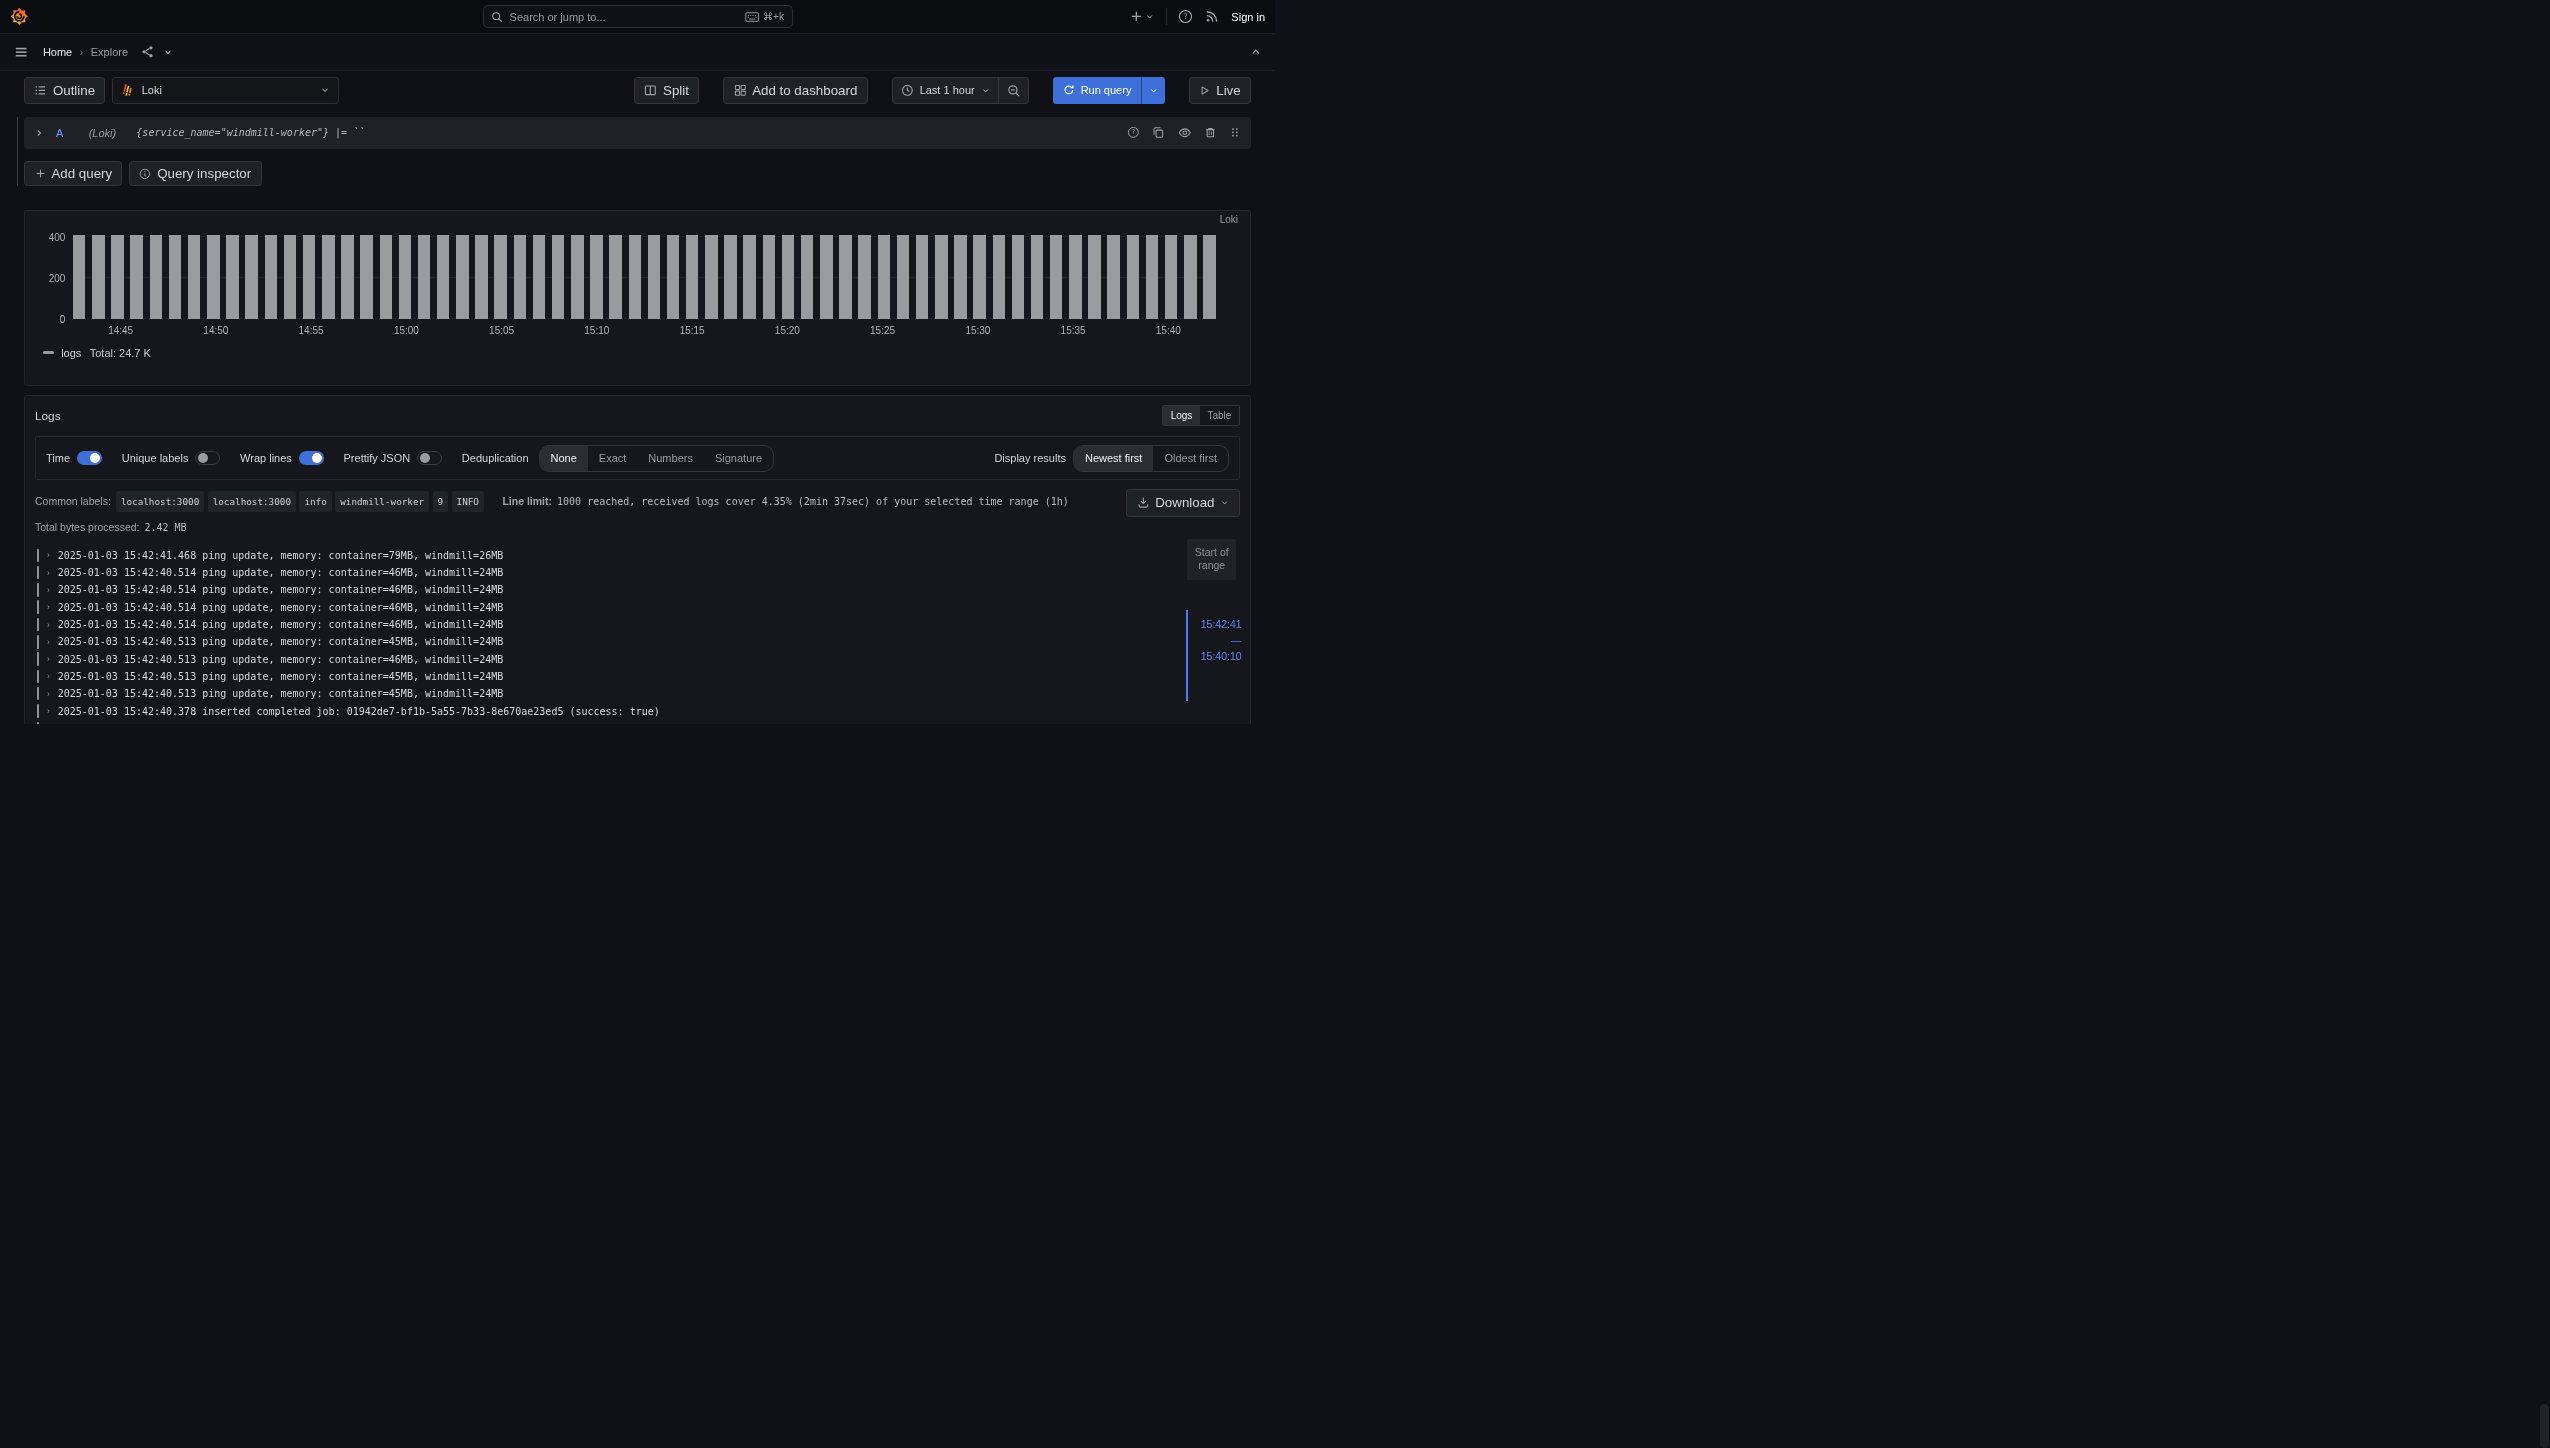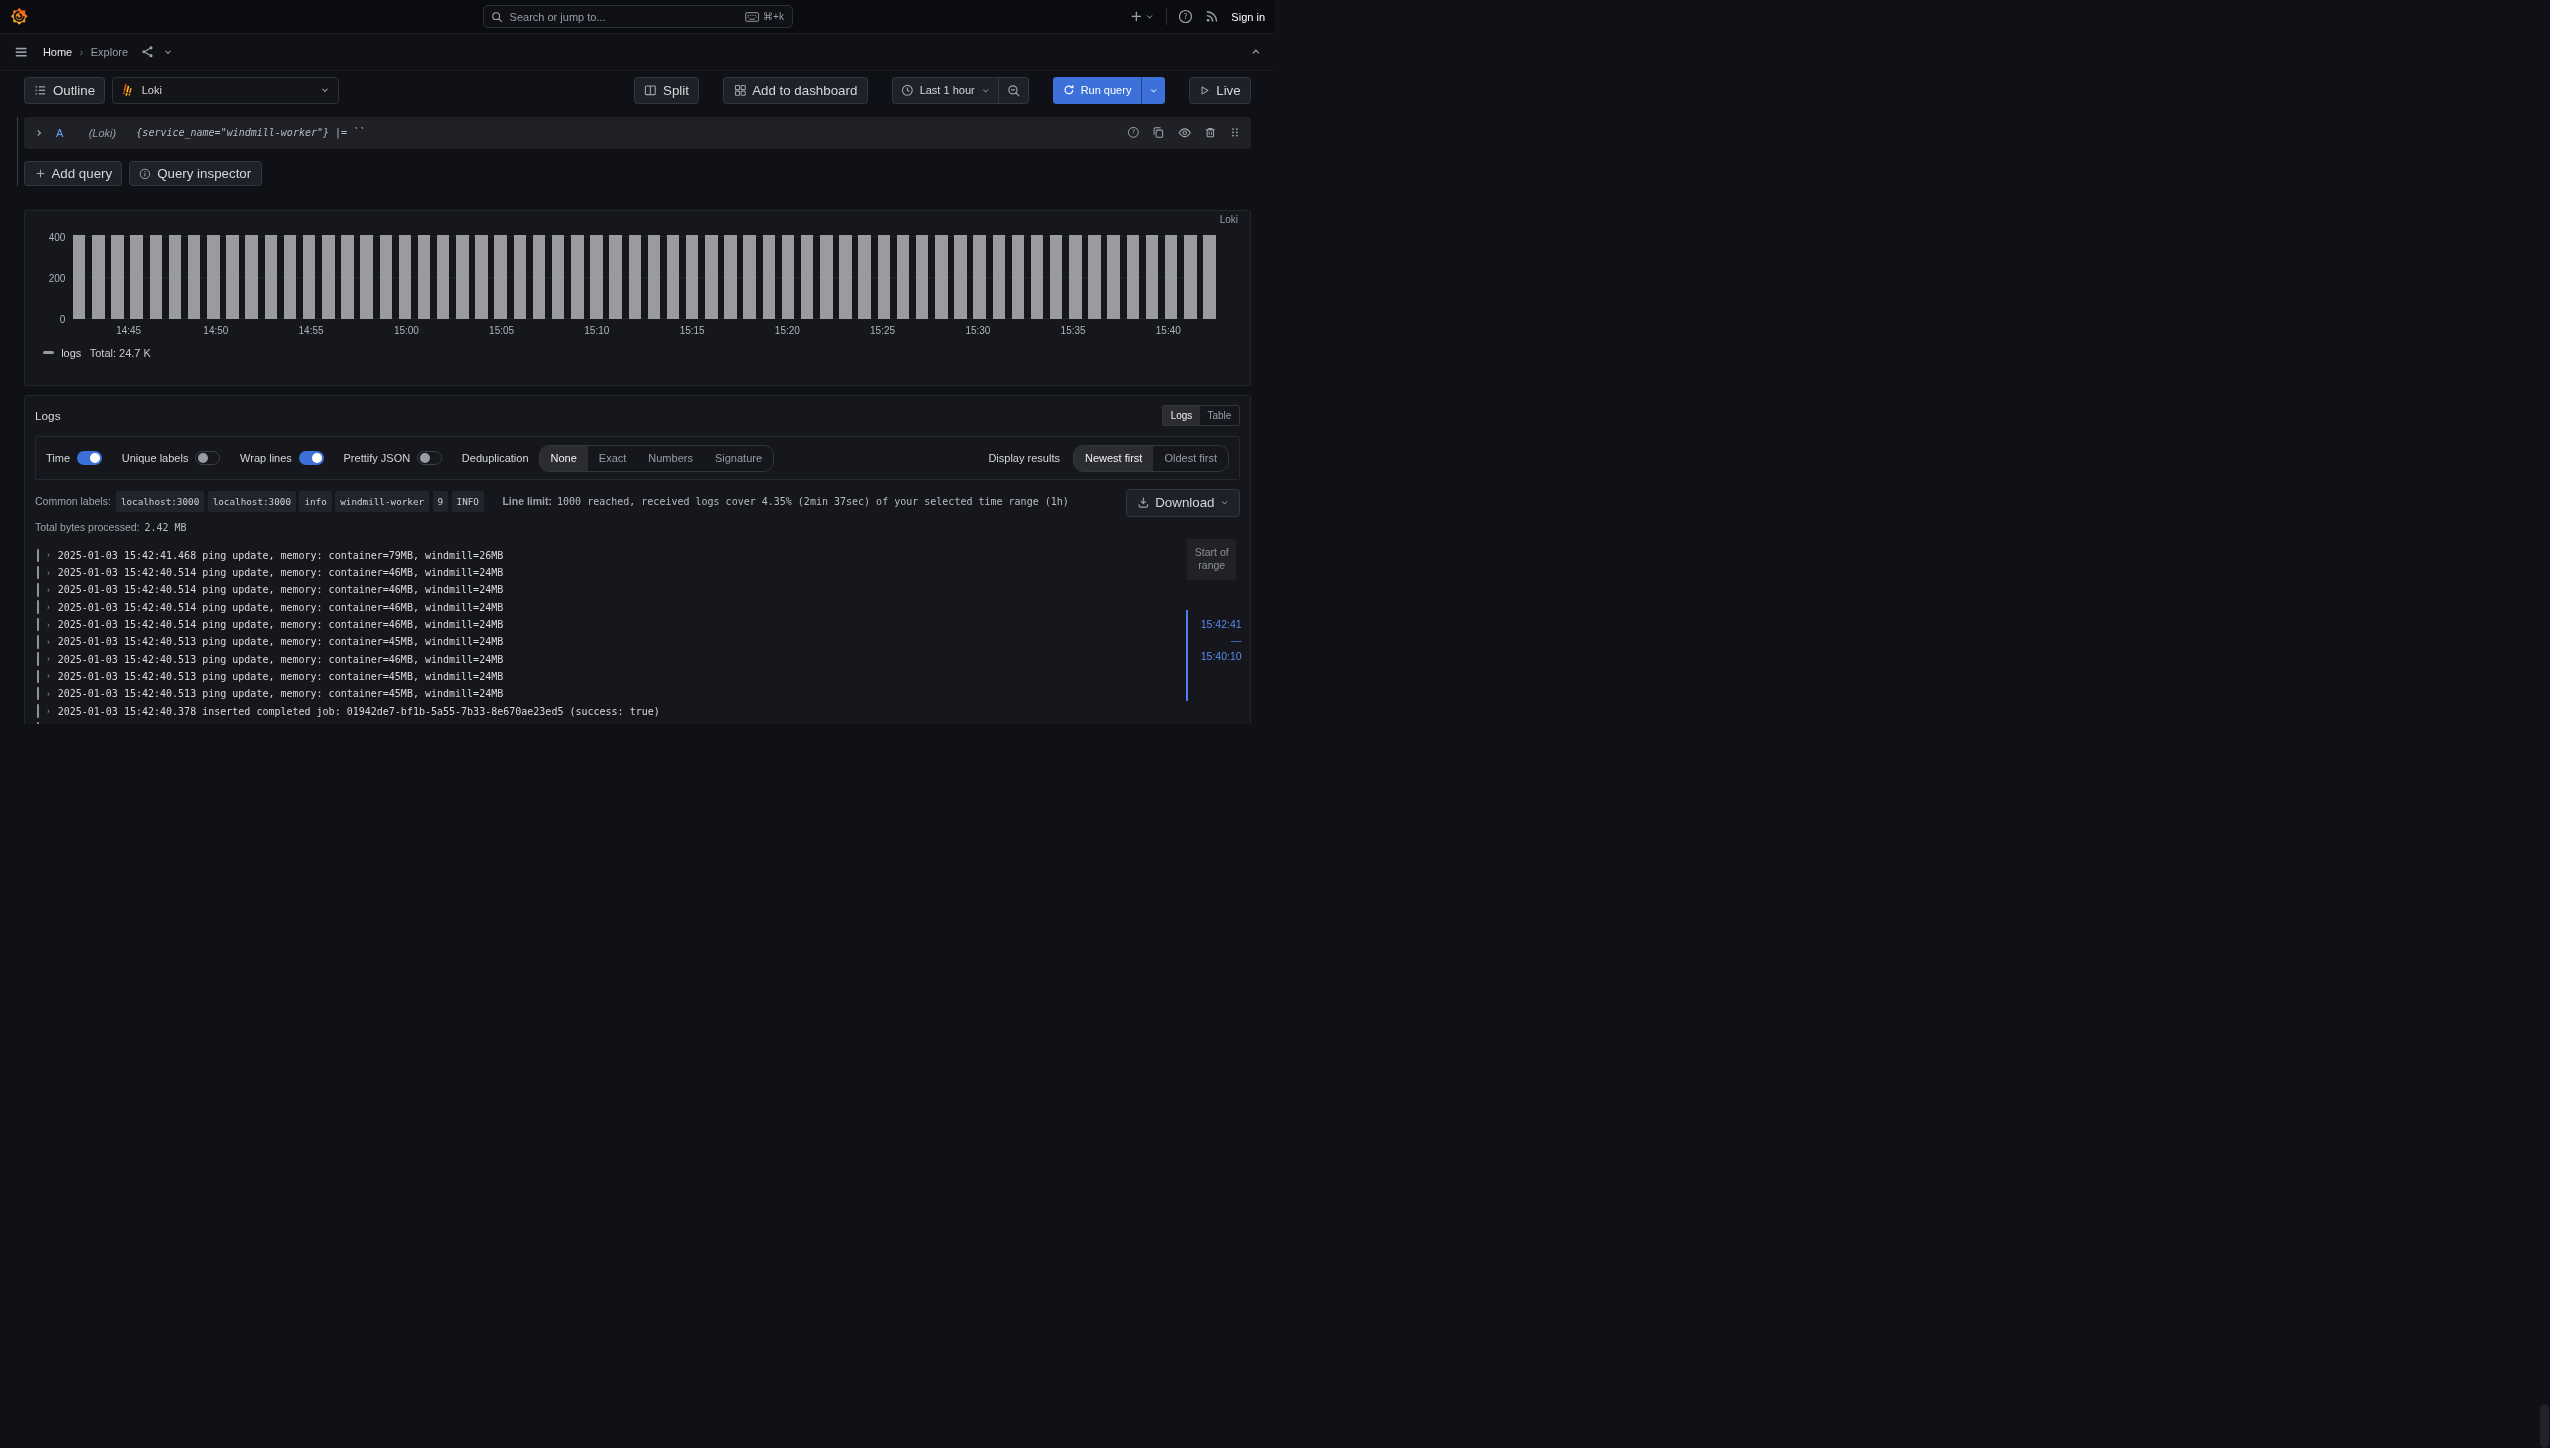--- a/index.html
+++ b/index.html
@@ -94,21 +94,21 @@
   .seg-mini .seg-item { height:18.6px; padding:0 7.6px; font-size:10px; }
   .controls-box { border:0.8px solid #26282f; border-radius:1.7px; margin:10px 10px 0 10px; padding:7.6px 10px;
     display:flex; align-items:center; gap:20px; }
   .ctl { display:flex; align-items:center; gap:6.7px; }
   .switch { width:25px; height:13.5px; border-radius:7.6px; position:relative; cursor:pointer; }
   .switch.on { background:#3d71d9; }
   .switch.off { background:#17181d; border:0.8px solid #3c3e45; }
   .knob { position:absolute; top:1.7px; width:10px; height:10px; border-radius:50%; }
   .switch.on .knob { right:1.7px; background:#fff; }
   .switch.off .knob { left:1.7px; top:0.8px; background:#9a9ca5; }
-  .ctl-right { margin-left:auto; display:flex; align-items:center; gap:13px; }
+  .ctl-right { margin-left:auto; display:flex; align-items:center; gap:7px; }
 
   .meta { margin:11px 10px 0 10px; position:relative; padding-right:118px; }
   .meta-line { display:flex; align-items:center; flex-wrap:nowrap; gap:5px; line-height:17.7px; }
   .meta-label { color:#9fa2aa; font-size:10.5px; white-space:nowrap; }
   .chip { background:#22242b; border-radius:1.7px; padding:1.7px 5px; font-size:9.3px; color:#cfd0d6; }
   .chips { display:flex; gap:3.4px; align-items:center; }
   .meta-val { font-size:10px; color:#b9bbc2; white-space:nowrap; }
   .meta-line2 { margin-top:6.7px; }
   .download-btn { position:absolute; right:0; top:-2.5px; height:28px; }
 
@@ -498,21 +498,21 @@
               <div class="bar" style="height: 84px; background: rgb(153, 155, 158);"></div>
             </div>
           <div id="yticks">
               <div class="ytick" style="bottom: -5.9px;">0</div>
               <div class="ytick" style="bottom: 35px;">200</div>
               <div class="ytick" style="bottom: 76px;">400</div>
             </div>
           <span class="series-label">Loki</span>
         </div>
         <div class="xticks" id="xticks">
-            <span class="xtick" style="left: 4.17%; margin-left: 8px;">14:45</span>
+            <span class="xtick" style="left: 4.17%;">14:45</span>
             <span class="xtick" style="left: 12.5%;">14:50</span>
             <span class="xtick" style="left: 20.83%;">14:55</span>
             <span class="xtick" style="left: 29.17%;">15:00</span>
             <span class="xtick" style="left: 37.5%;">15:05</span>
             <span class="xtick" style="left: 45.83%;">15:10</span>
             <span class="xtick" style="left: 54.17%;">15:15</span>
             <span class="xtick" style="left: 62.5%;">15:20</span>
             <span class="xtick" style="left: 70.83%;">15:25</span>
             <span class="xtick" style="left: 79.17%;">15:30</span>
             <span class="xtick" style="left: 87.5%;">15:35</span>

